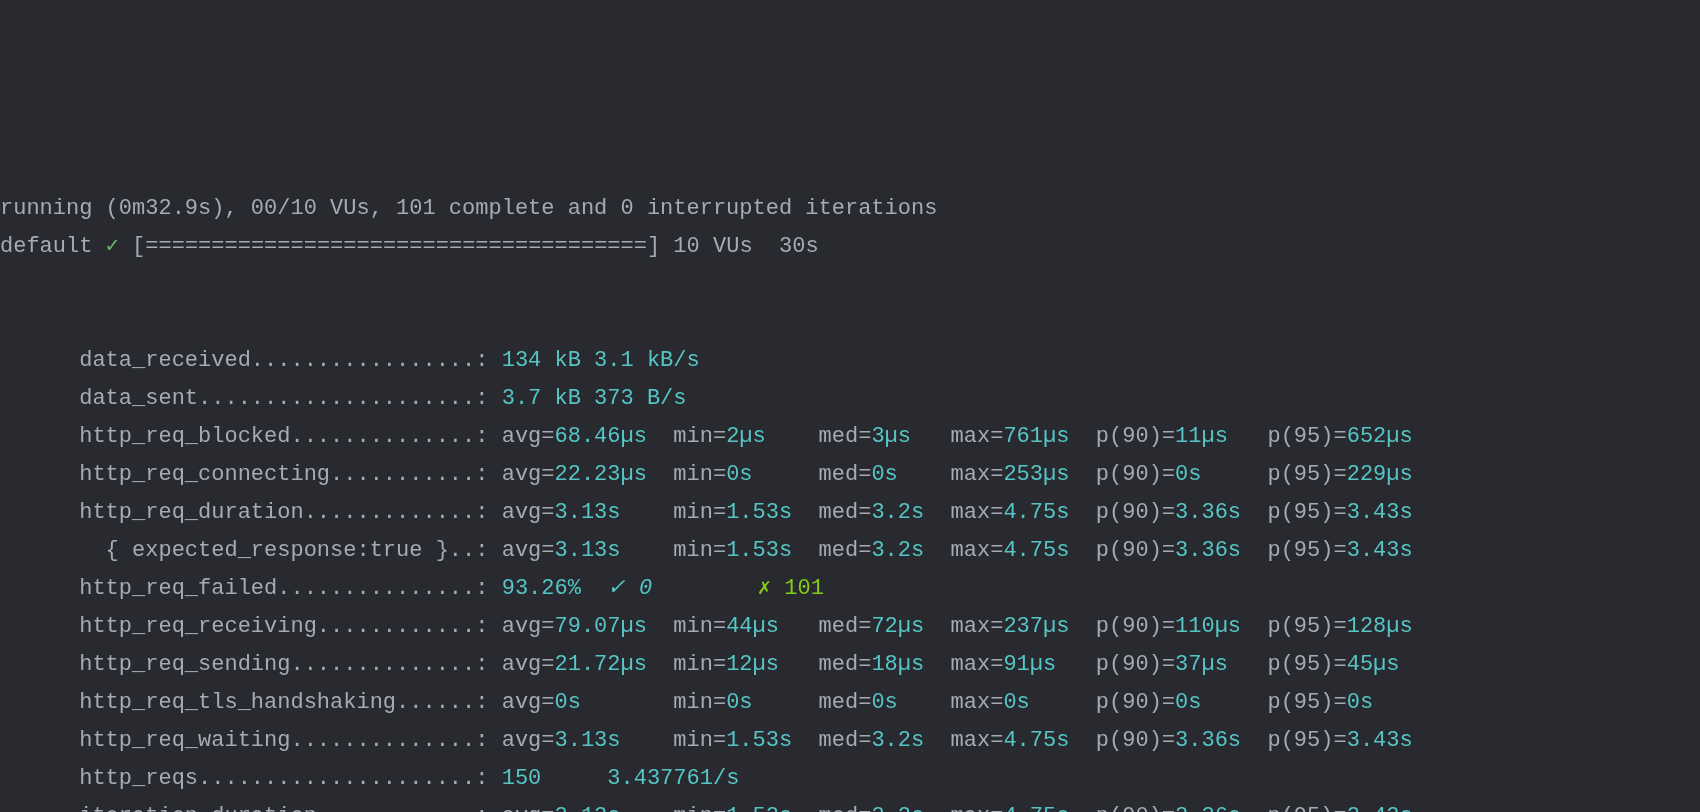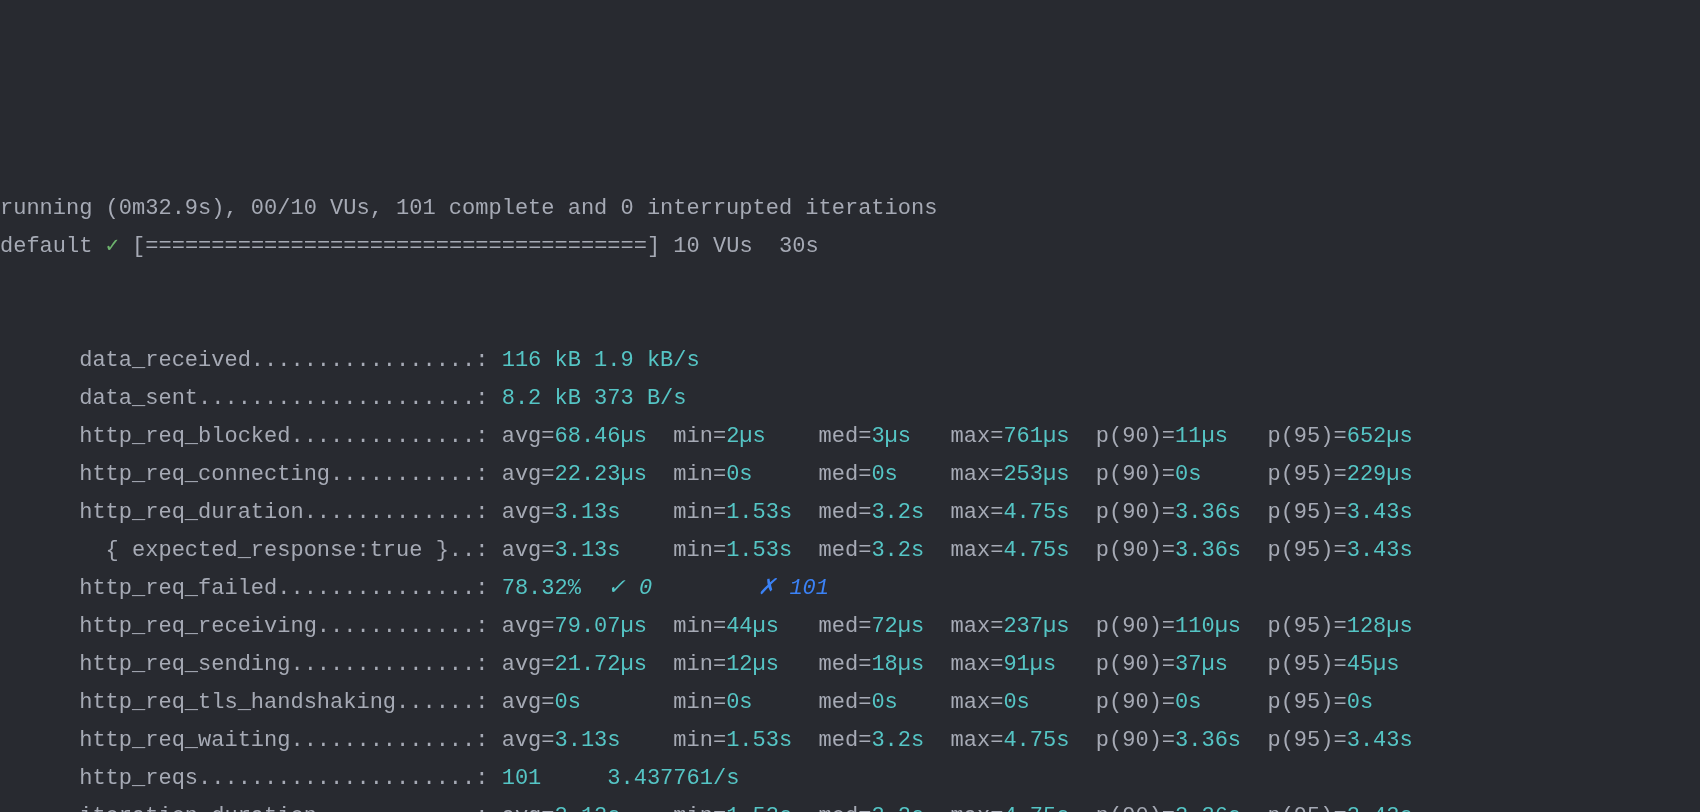--- a/index.html
+++ b/index.html
@@ -18,44 +18,44 @@
 pre#out {
   margin: 0;
   padding: 0;
   font-family: inherit;
   font-size: inherit;
   line-height: inherit;
   color: inherit;
 }
 .cy { color: #55c5c5; }          
 .gr { color: #6db36d; }          
-.rd { color: #3b82f6; font-style: italic; } 
+.rd { color: #84cc16; } 
 .it { font-style: italic; }
 </style>
 </head>
 <body>
 
 
 
 <pre id="out">running (0m32.9s), 00/10 VUs, 101 complete and 0 interrupted iterations
 default <span class="gr">✓</span> [======================================] 10 VUs  30s
 
 
-      data_received.................: <span class="cy">116 kB</span> <span class="cy">1.9 kB/s</span>
-      data_sent.....................: <span class="cy">8.2 kB</span> <span class="cy">373 B/s</span>
+      data_received.................: <span class="cy">134 kB</span> <span class="cy">3.1 kB/s</span>
+      data_sent.....................: <span class="cy">3.7 kB</span> <span class="cy">373 B/s</span>
       http_req_blocked..............: avg=<span class="cy">68.46µs </span> min=<span class="cy">2µs   </span> med=<span class="cy">3µs  </span> max=<span class="cy">761µs </span> p(90)=<span class="cy">11µs  </span> p(95)=<span class="cy">652µs</span>
       http_req_connecting...........: avg=<span class="cy">22.23µs </span> min=<span class="cy">0s    </span> med=<span class="cy">0s   </span> max=<span class="cy">253µs </span> p(90)=<span class="cy">0s    </span> p(95)=<span class="cy">229µs</span>
       http_req_duration.............: avg=<span class="cy">3.13s   </span> min=<span class="cy">1.53s </span> med=<span class="cy">3.2s </span> max=<span class="cy">4.75s </span> p(90)=<span class="cy">3.36s </span> p(95)=<span class="cy">3.43s</span>
         { expected_response:true }..: avg=<span class="cy">3.13s   </span> min=<span class="cy">1.53s </span> med=<span class="cy">3.2s </span> max=<span class="cy">4.75s </span> p(90)=<span class="cy">3.36s </span> p(95)=<span class="cy">3.43s</span>
-      http_req_failed...............: <span class="cy">78.32% </span> <span class="cy it">✓ 0</span>        <span class="rd">✗ 101</span>
+      http_req_failed...............: <span class="cy">93.26% </span> <span class="cy it">✓ 0</span>        <span class="rd">✗ 101</span>
       http_req_receiving............: avg=<span class="cy">79.07µs </span> min=<span class="cy">44µs  </span> med=<span class="cy">72µs </span> max=<span class="cy">237µs </span> p(90)=<span class="cy">110µs </span> p(95)=<span class="cy">128µs</span>
       http_req_sending..............: avg=<span class="cy">21.72µs </span> min=<span class="cy">12µs  </span> med=<span class="cy">18µs </span> max=<span class="cy">91µs  </span> p(90)=<span class="cy">37µs  </span> p(95)=<span class="cy">45µs</span>
       http_req_tls_handshaking......: avg=<span class="cy">0s      </span> min=<span class="cy">0s    </span> med=<span class="cy">0s   </span> max=<span class="cy">0s    </span> p(90)=<span class="cy">0s    </span> p(95)=<span class="cy">0s</span>
       http_req_waiting..............: avg=<span class="cy">3.13s   </span> min=<span class="cy">1.53s </span> med=<span class="cy">3.2s </span> max=<span class="cy">4.75s </span> p(90)=<span class="cy">3.36s </span> p(95)=<span class="cy">3.43s</span>
-      http_reqs.....................: <span class="cy">101    </span> <span class="cy">3.437761/s</span>
+      http_reqs.....................: <span class="cy">150    </span> <span class="cy">3.437761/s</span>
       iteration_duration............: avg=<span class="cy">3.13s   </span> min=<span class="cy">1.53s </span> med=<span class="cy">3.2s </span> max=<span class="cy">4.75s </span> p(90)=<span class="cy">3.36s </span> p(95)=<span class="cy">3.43s</span>
       iterations....................:  
       vus...........................:  min=  max=
       vus_max.......................:  min=  max=
 </pre>
 
 
 
 
 </body></html>

